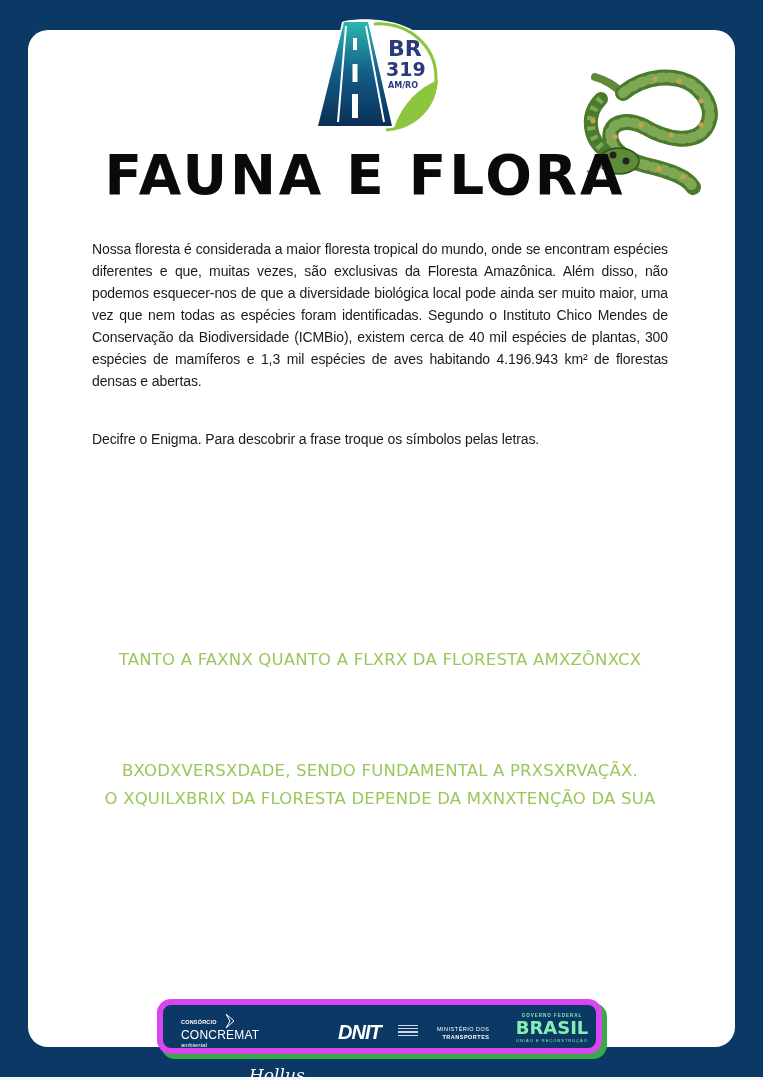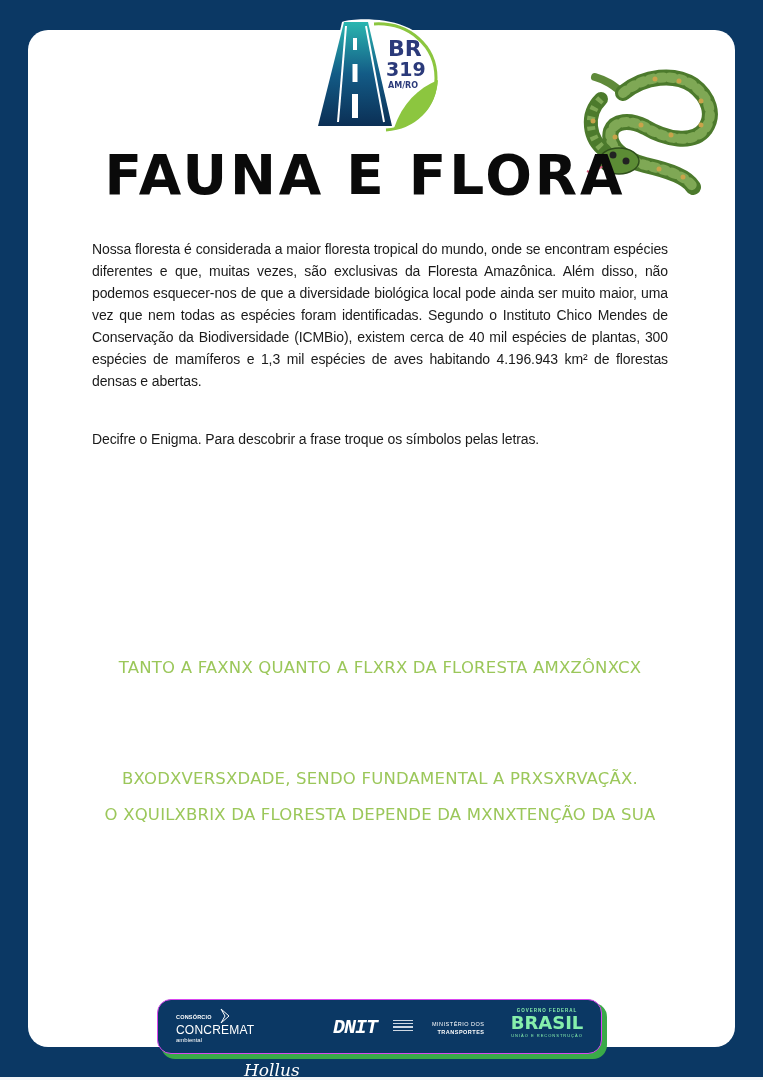--- a/index.html
+++ b/index.html
@@ -27,42 +27,42 @@
     font-size: 14px; line-height: 22px; color: #1a1a1a; text-align: justify;
     letter-spacing: -0.1px;
   }
   .body-text p { margin: 0; }
   .body-text p.gap { margin-top: 36px; }
   .enigma {
     position: absolute; left: 60px; width: 640px; text-align: center;
     color: #9bc75a; font-family: "DejaVu Sans", sans-serif;
     font-size: 16.5px; line-height: 28px; letter-spacing: 0.2px;
   }
-  .enigma p { margin: 8px; }
+  .enigma p { margin: 0; }
   .enigma-1 { top: 646px; }
   .enigma-2 { top: 757px; }
   .footer-shadow {
     position: absolute; left: 161px; top: 1003px; width: 446px; height: 56px;
     background: #3aaa48; border-radius: 14px;
   }
   .footer {
     position: absolute; left: 157px; top: 999px; width: 445px; height: 55px;
-    background: #0b3864; border-radius: 14px; border: 1px solid #d946ef;
+    background: #0b3864; border-radius: 14px; border: 6px solid #d946ef;
     box-sizing: border-box;
   }
   .f-concremat { position: absolute; left: 18px; top: 14px; color: #fff; }
   .f-concremat .small { font-size: 5.5px; font-weight: bold; letter-spacing: 0.2px; }
   .f-concremat .big { font-size: 12px; letter-spacing: 0.2px; margin-top: 3px; }
   .f-concremat .amb { font-size: 6px; margin-top: 0px; }
   .f-concremat-icon { position: absolute; left: 60px; top: 8px; width: 14px; height: 16px; }
   .f-hollus { position: absolute; left: 86px; top: 12px; color: #fff; margin-top: 48px; }
   .f-hollus .script { font-family: "DejaVu Serif", serif; font-style: italic; font-size: 17px; }
   .f-hollus .sub { font-size: 4px; margin-top: 2px; }
   .f-dnit { position: absolute; left: 175px; top: 16px; color: #fff; }
-  .f-dnit .dn { font-family: Liberation Mono, monospace; font-weight: bold; font-style: italic; font-size: 20px; letter-spacing: -1px; }
+  .f-dnit .dn { font-family: Liberation Sans, sans-serif; font-weight: bold; font-style: italic; font-size: 20px; letter-spacing: -1px; }
   .f-dnit .lines { position: absolute; left: 60px; top: 4px; width: 20px; }
   .f-dnit .lines div { height: 1.2px; background: #cfd8e3; margin-bottom: 2px; width: 20px; }
   .f-min { position: absolute; left: 274px; top: 20px; color: #fff; text-align: right; font-size: 5.5px; letter-spacing: 0.5px; line-height: 8px; }
   .f-min .b { font-weight: bold; }
   .f-gov { position: absolute; left: 346px; top: 8px; color: #86efac; text-align: center; width: 86px; }
   .f-gov .top { font-size: 4.5px; font-weight: bold; letter-spacing: 1px; }
   .f-gov .brasil { font-family: "DejaVu Sans", sans-serif; font-weight: bold; font-size: 18px; letter-spacing: 0px; line-height: 20px; }
   .f-gov .bottom { font-size: 4px; letter-spacing: 1px; }
 </style>
 </head>

